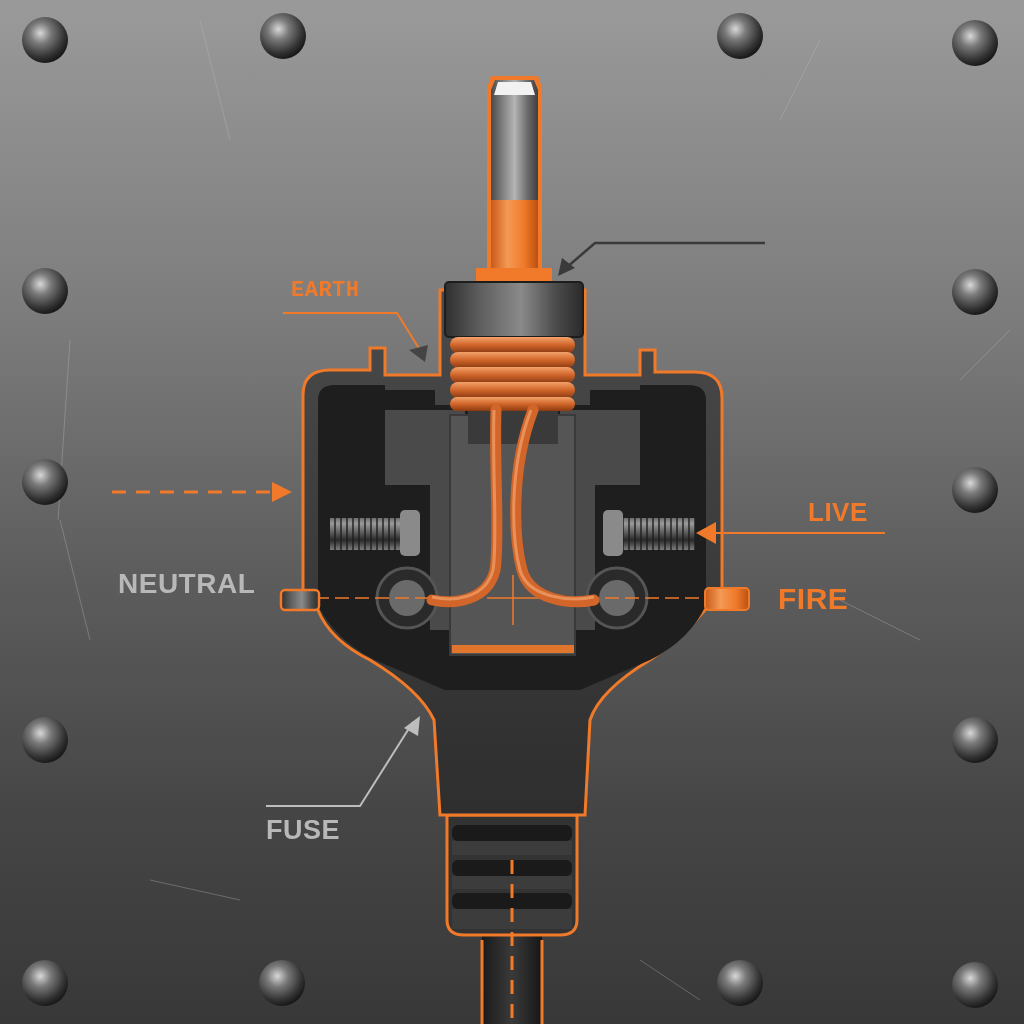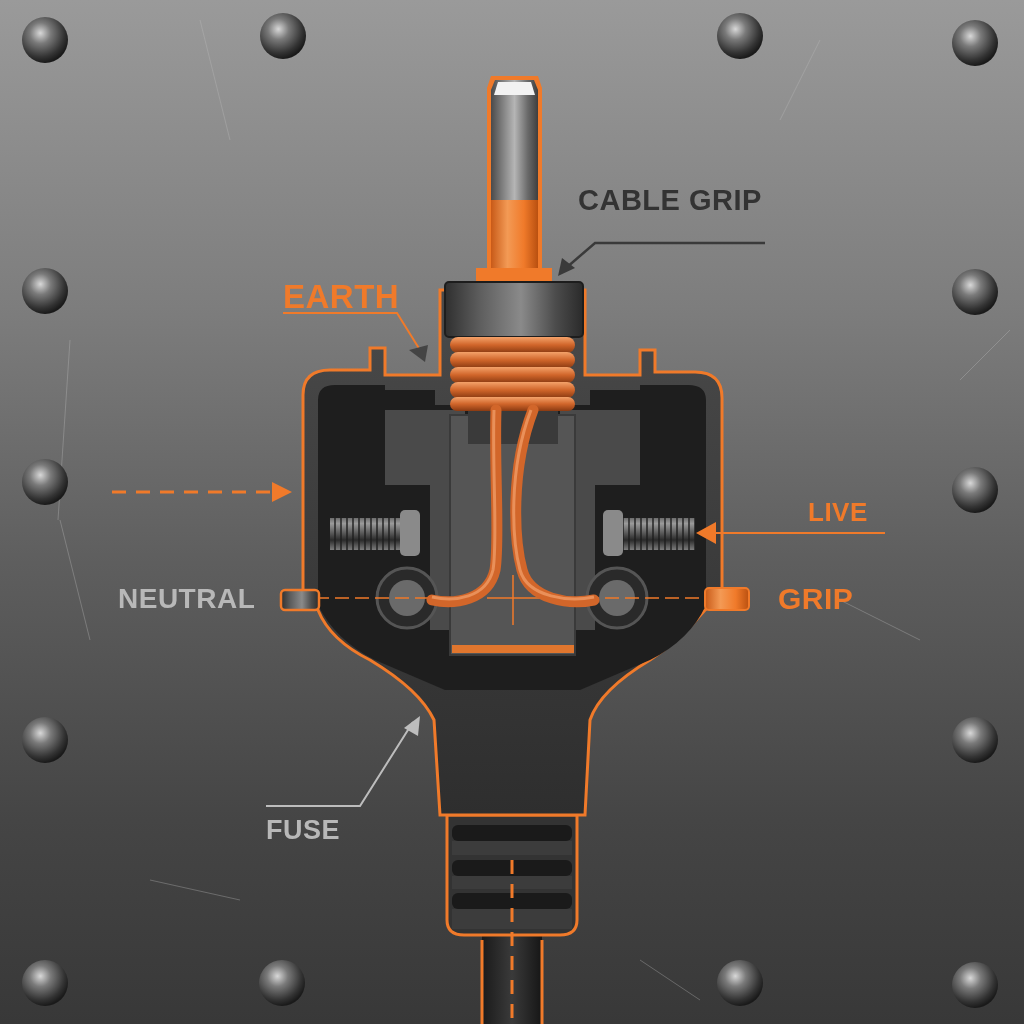--- a/index.html
+++ b/index.html
@@ -193,20 +193,19 @@
       <line x1="885" y1="533" x2="715" y2="533" stroke="#f07a2a" stroke-width="2"></line>
       <polygon points="696,533 716,522 716,544" fill="#f07a2a"></polygon>
 
       <polyline points="266,806 360,806 413,722" fill="none" stroke="#bdbdbd" stroke-width="2"></polyline>
       <polygon points="420,716 404,728 418,736" fill="#bdbdbd"></polygon>
 
       <line x1="512" y1="860" x2="512" y2="1024" stroke="#f07a2a" stroke-width="3" stroke-dasharray="14 10"></line>
     </g>
   </svg>
 
-  <div class="label dark" style="left:578px; top:186px; font-size:29px;">CABLE GRIP</div>
-  <div class="label orange" style="left:283px; top:280px; font-size:33px;">EARTH</div>
-  <div class="label light" style="left:118px; top:585px; font-size:28px;">NEUTRAL</div>
+  <div class="label orange" style="left:291px; top:280px; font-size:22px;font-family:Liberation Mono, monospace;">EARTH</div>
+  <div class="label light" style="left:118px; top:570px; font-size:28px;">NEUTRAL</div>
   <div class="label orange" style="left:808px; top:499px; font-size:26px;">LIVE</div>
-  <div class="label orange" style="left:778px; top:584px; font-size:30px;">GRIP</div>
+  <div class="label orange" style="left:778px; top:584px; font-size:30px;">FIRE</div>
   <div class="label light" style="left:266px; top:817px; font-size:27px;text-align:center;">FUSE</div>
 
 </div>
 
 </body></html>

